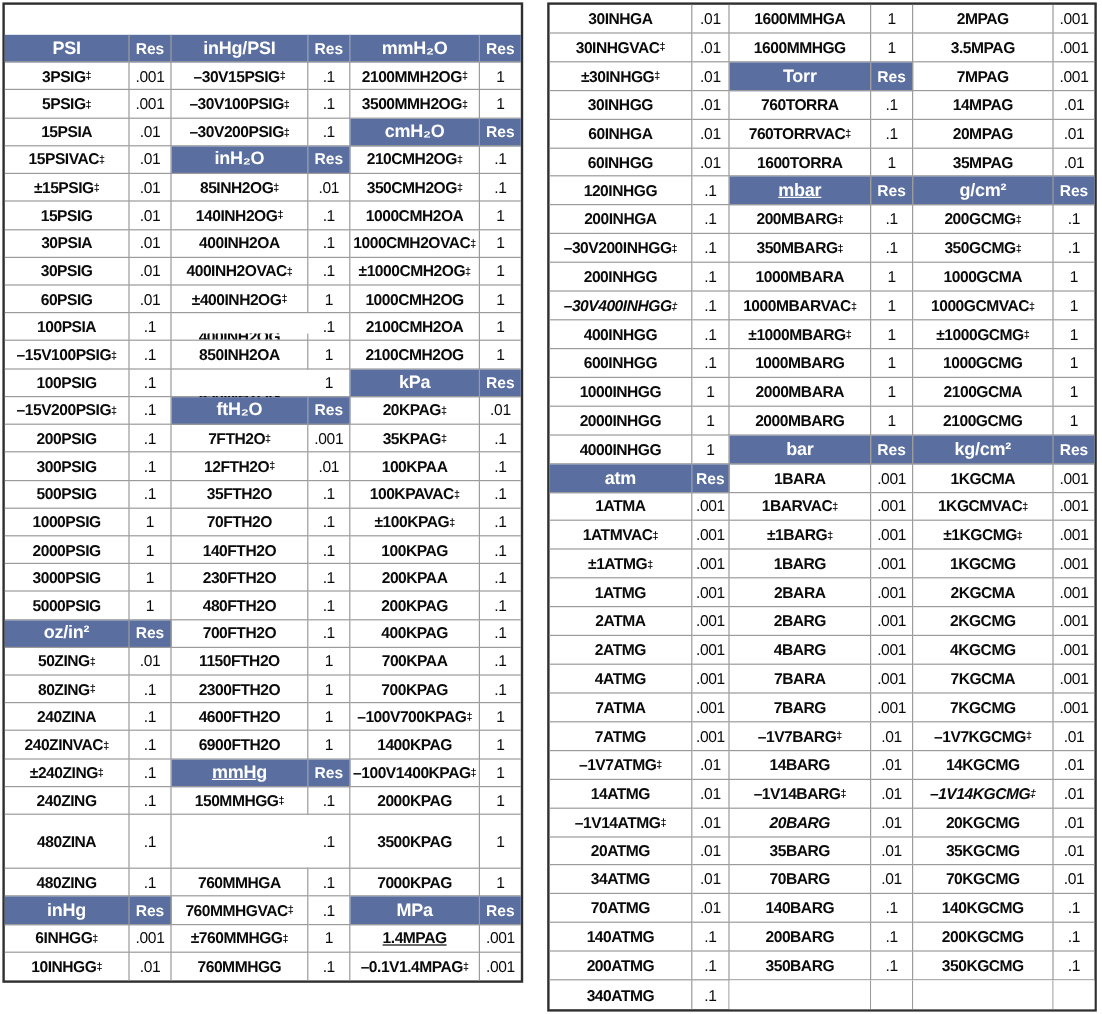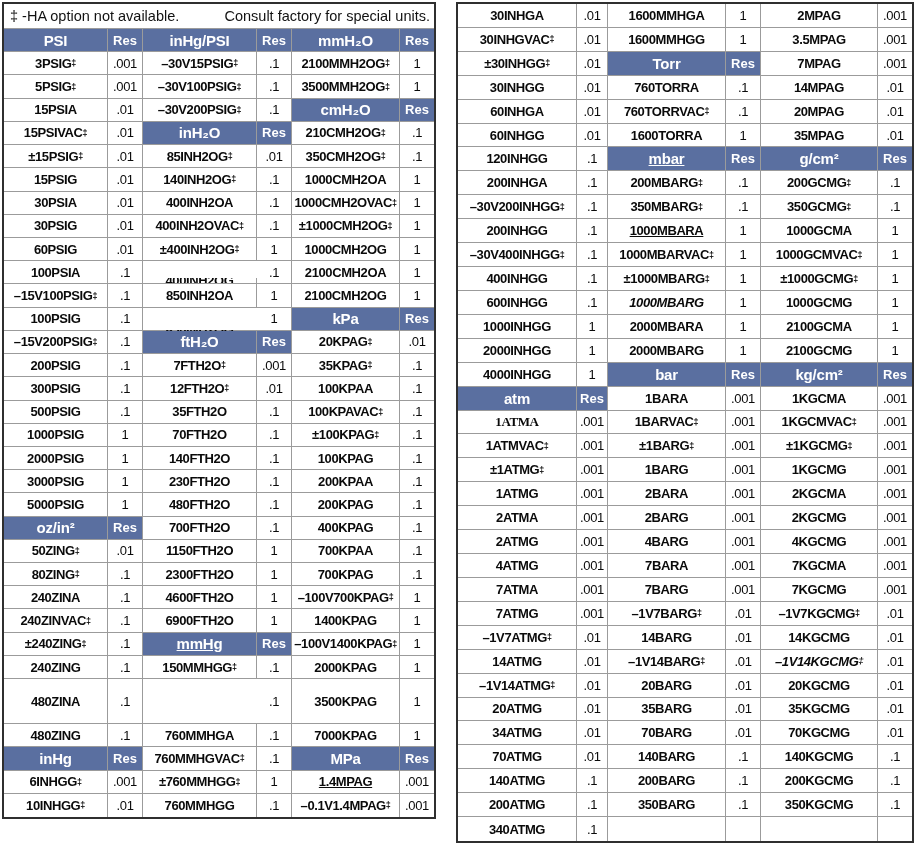--- a/index.html
+++ b/index.html
@@ -25,24 +25,20 @@
   .model sup{font-size:9px;line-height:0;}
   .res{font-size:13px;letter-spacing:-0.3px;color:#0a0a0a;}
   .blank{background:#ffffff;}
 </style>
 </head>
 <body>
 
 <div class="wrap">
 
   <div class="panel" id="left-panel">
-    <div class="note-row">
-      <span>‡ -HA option not available.</span>
-      <span>Consult factory for special units.</span>
-    </div>
 
   <div class="cell hdr unit-hdr" style="grid-area: 2 / 1;">PSI</div>
       <div class="cell hdr res-hdr" style="grid-area: 2 / 2;">Res</div>
       <div class="cell model" style="grid-area: 3 / 1;">3PSIG<sup>‡</sup></div>
       <div class="cell res" style="grid-area: 3 / 2;">.001</div>
       <div class="cell model" style="grid-area: 4 / 1;">5PSIG<sup>‡</sup></div>
       <div class="cell res" style="grid-area: 4 / 2;">.001</div>
       <div class="cell model" style="grid-area: 5 / 1;">15PSIA</div>
       <div class="cell res" style="grid-area: 5 / 2;">.01</div>
       <div class="cell model" style="grid-area: 6 / 1;">15PSIVAC<sup>‡</sup></div>
@@ -252,35 +248,35 @@
       <div class="cell model" style="grid-area: 6 / 1;">60INHGG</div>
       <div class="cell res" style="grid-area: 6 / 2;">.01</div>
       <div class="cell model" style="grid-area: 7 / 1;">120INHGG</div>
       <div class="cell res" style="grid-area: 7 / 2;">.1</div>
       <div class="cell model" style="grid-area: 8 / 1;">200INHGA</div>
       <div class="cell res" style="grid-area: 8 / 2;">.1</div>
       <div class="cell model" style="grid-area: 9 / 1;">–30V200INHGG<sup>‡</sup></div>
       <div class="cell res" style="grid-area: 9 / 2;">.1</div>
       <div class="cell model" style="grid-area: 10 / 1;">200INHGG</div>
       <div class="cell res" style="grid-area: 10 / 2;">.1</div>
-      <div class="cell model" style="grid-area: 11 / 1;">–30V400INHGG<sup>‡</sup></div>
+      <div class="cell model" style="grid-area: 11 / 1; font-style: italic;">–30V400INHGG<sup>‡</sup></div>
       <div class="cell res" style="grid-area: 11 / 2;">.1</div>
       <div class="cell model" style="grid-area: 12 / 1;">400INHGG</div>
       <div class="cell res" style="grid-area: 12 / 2;">.1</div>
       <div class="cell model" style="grid-area: 13 / 1;">600INHGG</div>
       <div class="cell res" style="grid-area: 13 / 2;">.1</div>
       <div class="cell model" style="grid-area: 14 / 1;">1000INHGG</div>
       <div class="cell res" style="grid-area: 14 / 2;">1</div>
       <div class="cell model" style="grid-area: 15 / 1;">2000INHGG</div>
       <div class="cell res" style="grid-area: 15 / 2;">1</div>
       <div class="cell model" style="grid-area: 16 / 1;">4000INHGG</div>
       <div class="cell res" style="grid-area: 16 / 2;">1</div>
       <div class="cell hdr unit-hdr" style="grid-area: 17 / 1;">atm</div>
       <div class="cell hdr res-hdr" style="grid-area: 17 / 2;">Res</div>
-      <div class="cell model" style="grid-area: 18 / 1; font-family: Liberation Serif, serif;">1ATMA</div>
+      <div class="cell model" style="grid-area: 18 / 1;">1ATMA</div>
       <div class="cell res" style="grid-area: 18 / 2;">.001</div>
       <div class="cell model" style="grid-area: 19 / 1;">1ATMVAC<sup>‡</sup></div>
       <div class="cell res" style="grid-area: 19 / 2;">.001</div>
       <div class="cell model" style="grid-area: 20 / 1;">±1ATMG<sup>‡</sup></div>
       <div class="cell res" style="grid-area: 20 / 2;">.001</div>
       <div class="cell model" style="grid-area: 21 / 1;">1ATMG</div>
       <div class="cell res" style="grid-area: 21 / 2;">.001</div>
       <div class="cell model" style="grid-area: 22 / 1;">2ATMA</div>
       <div class="cell res" style="grid-area: 22 / 2;">.001</div>
       <div class="cell model" style="grid-area: 23 / 1;">2ATMG</div>
@@ -320,27 +316,27 @@
       <div class="cell model" style="grid-area: 5 / 3;">760TORRVAC<sup>‡</sup></div>
       <div class="cell res" style="grid-area: 5 / 4;">.1</div>
       <div class="cell model" style="grid-area: 6 / 3;">1600TORRA</div>
       <div class="cell res" style="grid-area: 6 / 4;">1</div>
       <div class="cell hdr unit-hdr" style="grid-area: 7 / 3; text-decoration: underline;">mbar</div>
       <div class="cell hdr res-hdr" style="grid-area: 7 / 4;">Res</div>
       <div class="cell model" style="grid-area: 8 / 3;">200MBARG<sup>‡</sup></div>
       <div class="cell res" style="grid-area: 8 / 4;">.1</div>
       <div class="cell model" style="grid-area: 9 / 3;">350MBARG<sup>‡</sup></div>
       <div class="cell res" style="grid-area: 9 / 4;">.1</div>
-      <div class="cell model" style="grid-area: 10 / 3; text-decoration: underline;">1000MBARA</div>
+      <div class="cell model" style="grid-area: 10 / 3;">1000MBARA</div>
       <div class="cell res" style="grid-area: 10 / 4;">1</div>
       <div class="cell model" style="grid-area: 11 / 3;">1000MBARVAC<sup>‡</sup></div>
       <div class="cell res" style="grid-area: 11 / 4;">1</div>
       <div class="cell model" style="grid-area: 12 / 3;">±1000MBARG<sup>‡</sup></div>
       <div class="cell res" style="grid-area: 12 / 4;">1</div>
-      <div class="cell model" style="grid-area: 13 / 3; font-style: italic;">1000MBARG</div>
+      <div class="cell model" style="grid-area: 13 / 3;">1000MBARG</div>
       <div class="cell res" style="grid-area: 13 / 4;">1</div>
       <div class="cell model" style="grid-area: 14 / 3;">2000MBARA</div>
       <div class="cell res" style="grid-area: 14 / 4;">1</div>
       <div class="cell model" style="grid-area: 15 / 3;">2000MBARG</div>
       <div class="cell res" style="grid-area: 15 / 4;">1</div>
       <div class="cell hdr unit-hdr" style="grid-area: 16 / 3;">bar</div>
       <div class="cell hdr res-hdr" style="grid-area: 16 / 4;">Res</div>
       <div class="cell model" style="grid-area: 17 / 3;">1BARA</div>
       <div class="cell res" style="grid-area: 17 / 4;">.001</div>
       <div class="cell model" style="grid-area: 18 / 3;">1BARVAC<sup>‡</sup></div>
@@ -358,21 +354,21 @@
       <div class="cell model" style="grid-area: 24 / 3;">7BARA</div>
       <div class="cell res" style="grid-area: 24 / 4;">.001</div>
       <div class="cell model" style="grid-area: 25 / 3;">7BARG</div>
       <div class="cell res" style="grid-area: 25 / 4;">.001</div>
       <div class="cell model" style="grid-area: 26 / 3;">–1V7BARG<sup>‡</sup></div>
       <div class="cell res" style="grid-area: 26 / 4;">.01</div>
       <div class="cell model" style="grid-area: 27 / 3;">14BARG</div>
       <div class="cell res" style="grid-area: 27 / 4;">.01</div>
       <div class="cell model" style="grid-area: 28 / 3;">–1V14BARG<sup>‡</sup></div>
       <div class="cell res" style="grid-area: 28 / 4;">.01</div>
-      <div class="cell model" style="grid-area: 29 / 3;">20BARG</div>
+      <div class="cell model" style="grid-area: 29 / 3; font-style: italic;">20BARG</div>
       <div class="cell res" style="grid-area: 29 / 4;">.01</div>
       <div class="cell model" style="grid-area: 30 / 3;">35BARG</div>
       <div class="cell res" style="grid-area: 30 / 4;">.01</div>
       <div class="cell model" style="grid-area: 31 / 3;">70BARG</div>
       <div class="cell res" style="grid-area: 31 / 4;">.01</div>
       <div class="cell model" style="grid-area: 32 / 3;">140BARG</div>
       <div class="cell res" style="grid-area: 32 / 4;">.1</div>
       <div class="cell model" style="grid-area: 33 / 3;">200BARG</div>
       <div class="cell res" style="grid-area: 33 / 4;">.1</div>
       <div class="cell model" style="grid-area: 34 / 3;">350BARG</div>

